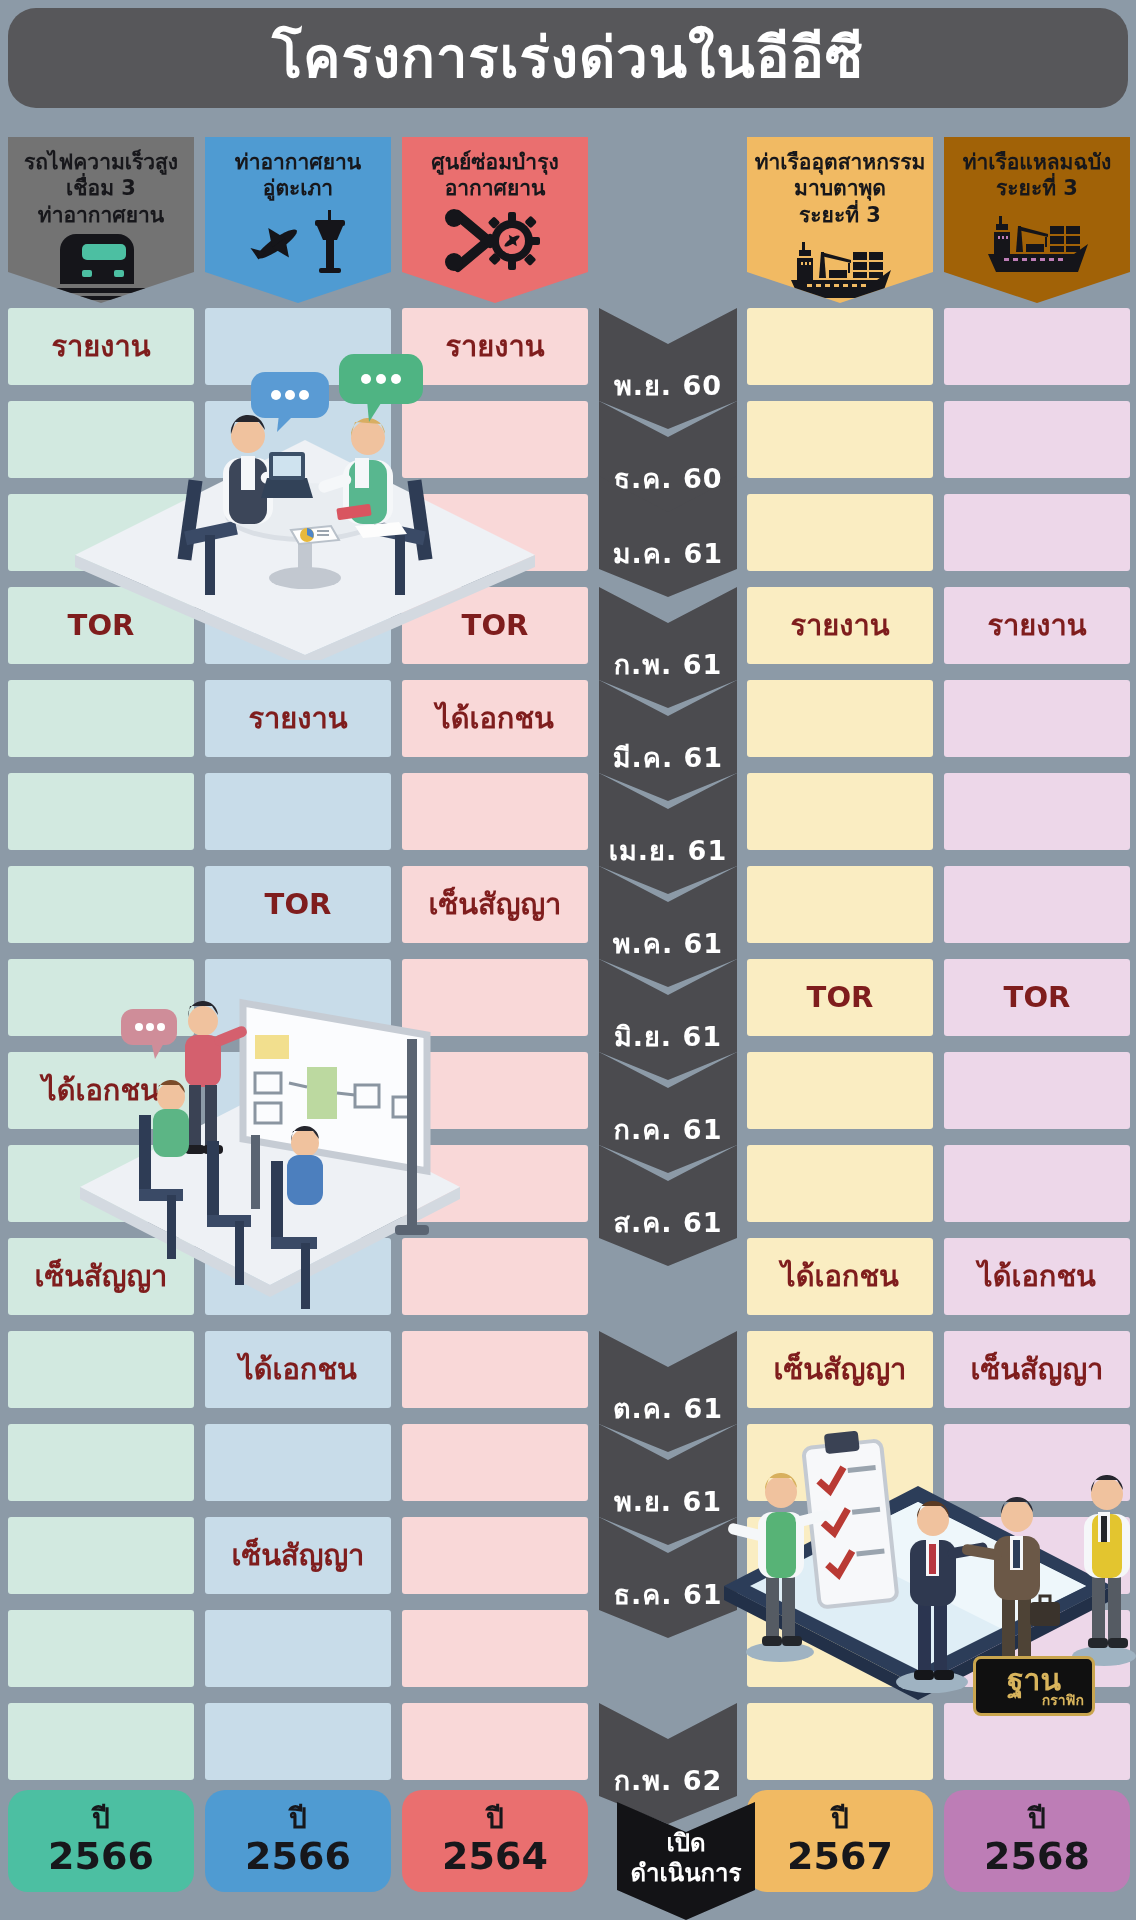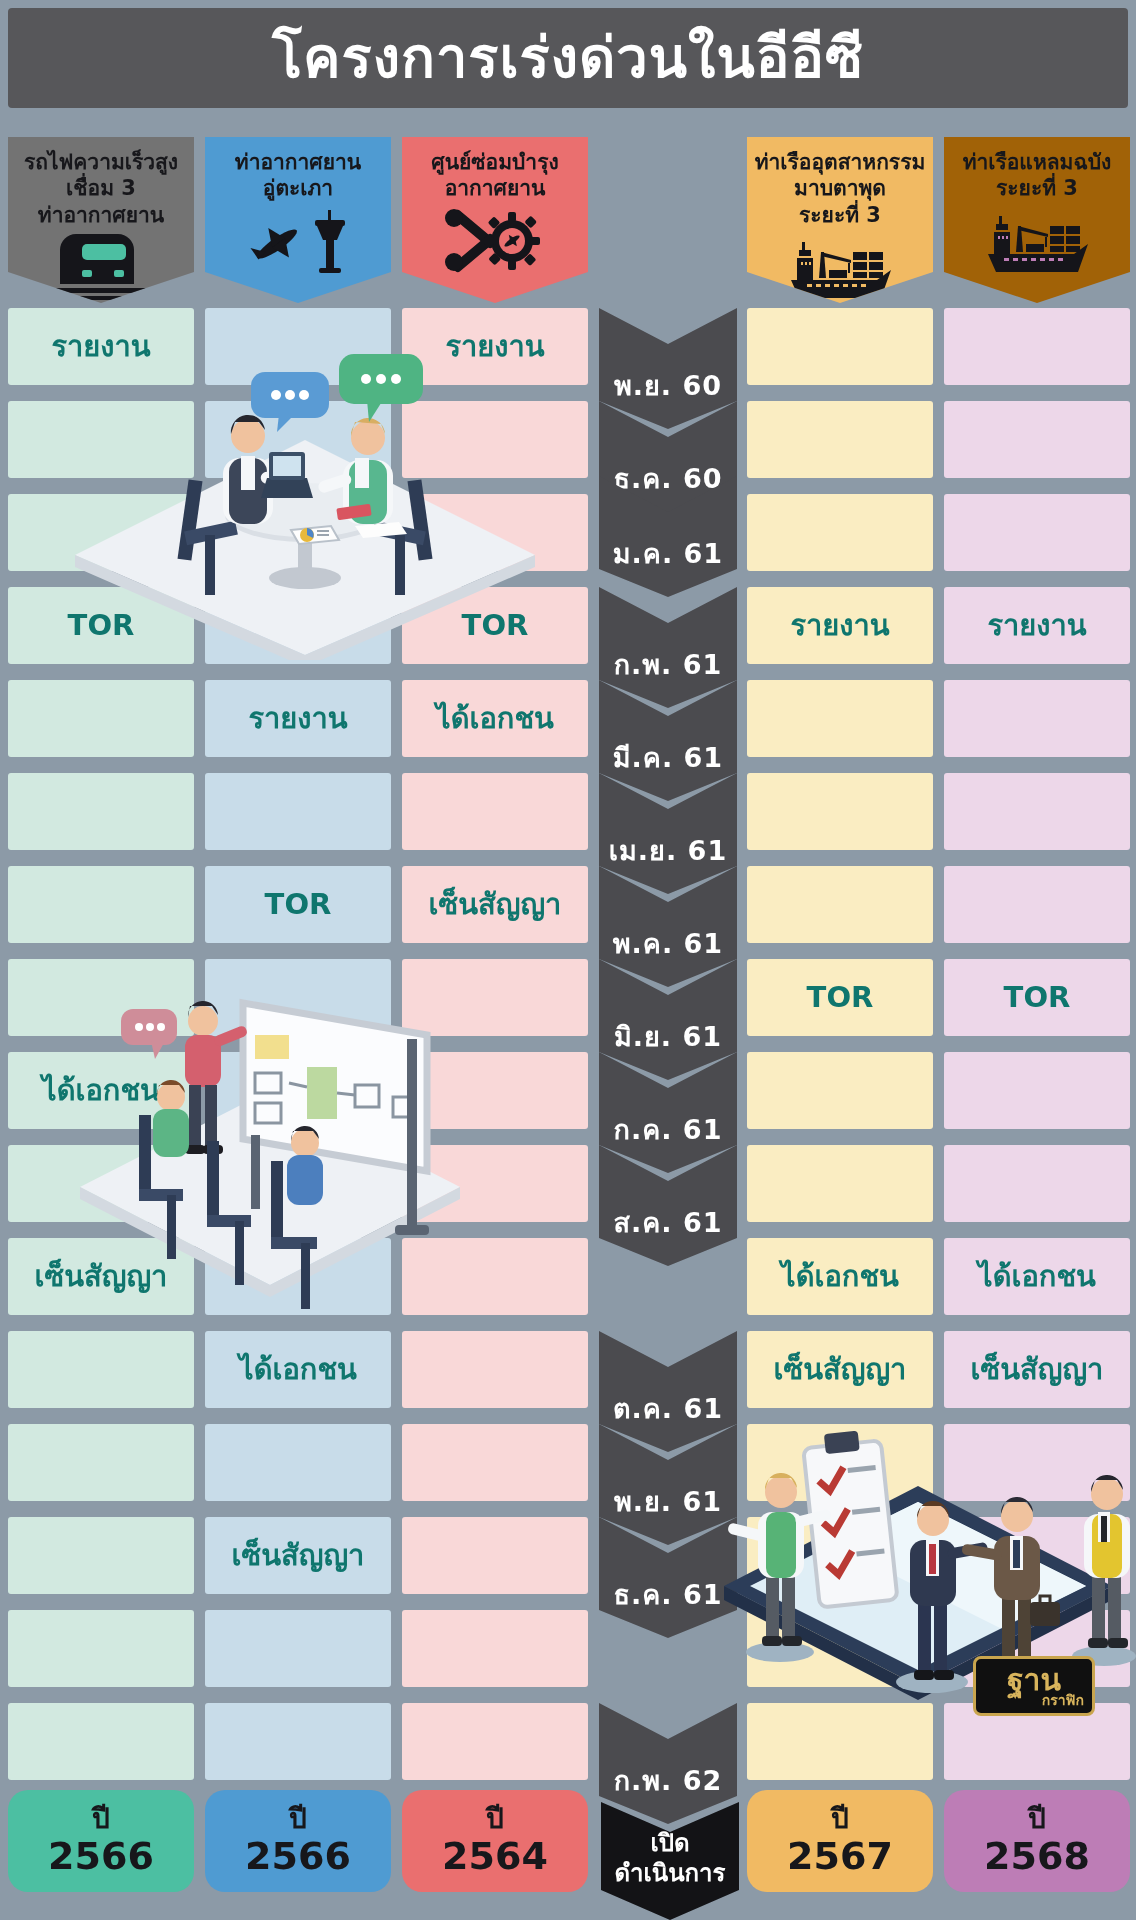--- a/index.html
+++ b/index.html
@@ -1,44 +1,44 @@
 <!DOCTYPE html>
 <html><head>
 <meta charset="utf-8">
 <style>
   html,body{margin:0;padding:0;background:#6d7a86;}
   #stage{position:relative;width:1136px;height:1920px;background:#8C9AA7;overflow:hidden;
          font-family:"DejaVu Sans","Liberation Sans",sans-serif;}
   
   #titlebar{position:absolute;left:8px;top:8px;width:1120px;height:100px;background:#57575A;
-            border-radius:4px;display:flex;align-items:center;justify-content:center;}
+            border-radius:28px;display:flex;align-items:center;justify-content:center;}
   #titlebar .t{color:#ffffff;font-size:56px;font-weight:600;letter-spacing:1px;line-height:1;}
   
   .project-col{position:absolute;top:137px;width:186px;height:1760px;}
   .proj-header{position:absolute;left:0;top:0;width:186px;height:166px;
                clip-path:polygon(0 0,100% 0,100% 135px,50% 166px,0 135px);
                display:flex;flex-direction:column;align-items:center;}
   .proj-name{margin-top:12px;white-space:pre-line;text-align:center;color:#17171b;
              font-size:21px;font-weight:700;line-height:1.25;}
   .proj-icon{margin-top:2px;width:110px;height:74px;display:flex;align-items:center;justify-content:center;}
   .proj-icon svg{width:110px;height:74px;display:block;}
   .cell{position:absolute;left:0;width:186px;height:77px;border-radius:3px;
         display:flex;align-items:center;justify-content:center;}
-  .cell-label{color:#0f766e;font-size:29px;font-weight:700;line-height:1;}
+  .cell-label{color:#7f1d1d;font-size:29px;font-weight:700;line-height:1;}
   .year-box{position:absolute;left:0;top:1653px;width:186px;height:102px;border-radius:20px;
             display:flex;flex-direction:column;align-items:center;justify-content:center;}
   .year-prefix{color:#17171b;font-size:28px;font-weight:700;line-height:1.1;}
   .year-num{color:#17171b;font-size:38px;font-weight:700;line-height:1.15;}
   
   #timeline{position:absolute;left:599px;top:308px;width:120px;height:1540px;}
   .chev{position:absolute;left:0;width:138px;height:121px;background:#4B4B4F;
         clip-path:polygon(0 0,50% 36px,100% 0,100% 93px,50% 121px,0 93px);
         display:flex;align-items:center;justify-content:center;padding-top:34px;box-sizing:border-box;}
   .chev .m{color:#ffffff;font-size:27px;font-weight:700;letter-spacing:1px;line-height:1;}
-  #final-chev{position:absolute;left:601px;top:1802px;width:138px;height:118px;background:#131316;
+  #final-chev{position:absolute;left:617px;top:1802px;width:138px;height:118px;background:#131316;
         clip-path:polygon(0 0,50% 30px,100% 0,100% calc(100% - 30px),50% 100%,0 calc(100% - 30px));
         display:flex;align-items:center;justify-content:center;box-sizing:border-box;}
   #final-chev .lbl{white-space:pre-line;text-align:center;color:#ffffff;font-size:24px;
         font-weight:700;line-height:1.25;margin-top:-6px;}
   
   .illu{position:absolute;z-index:2;}
   #logo{position:absolute;left:973px;top:1656px;width:122px;height:60px;z-index:3;background:#101010;
         border:3px solid #c9a54e;border-radius:8px;box-sizing:border-box;
         display:flex;flex-direction:column;align-items:center;justify-content:center;}
   #logo .l1{color:#d8b45c;font-size:30px;font-weight:700;line-height:0.9;}

